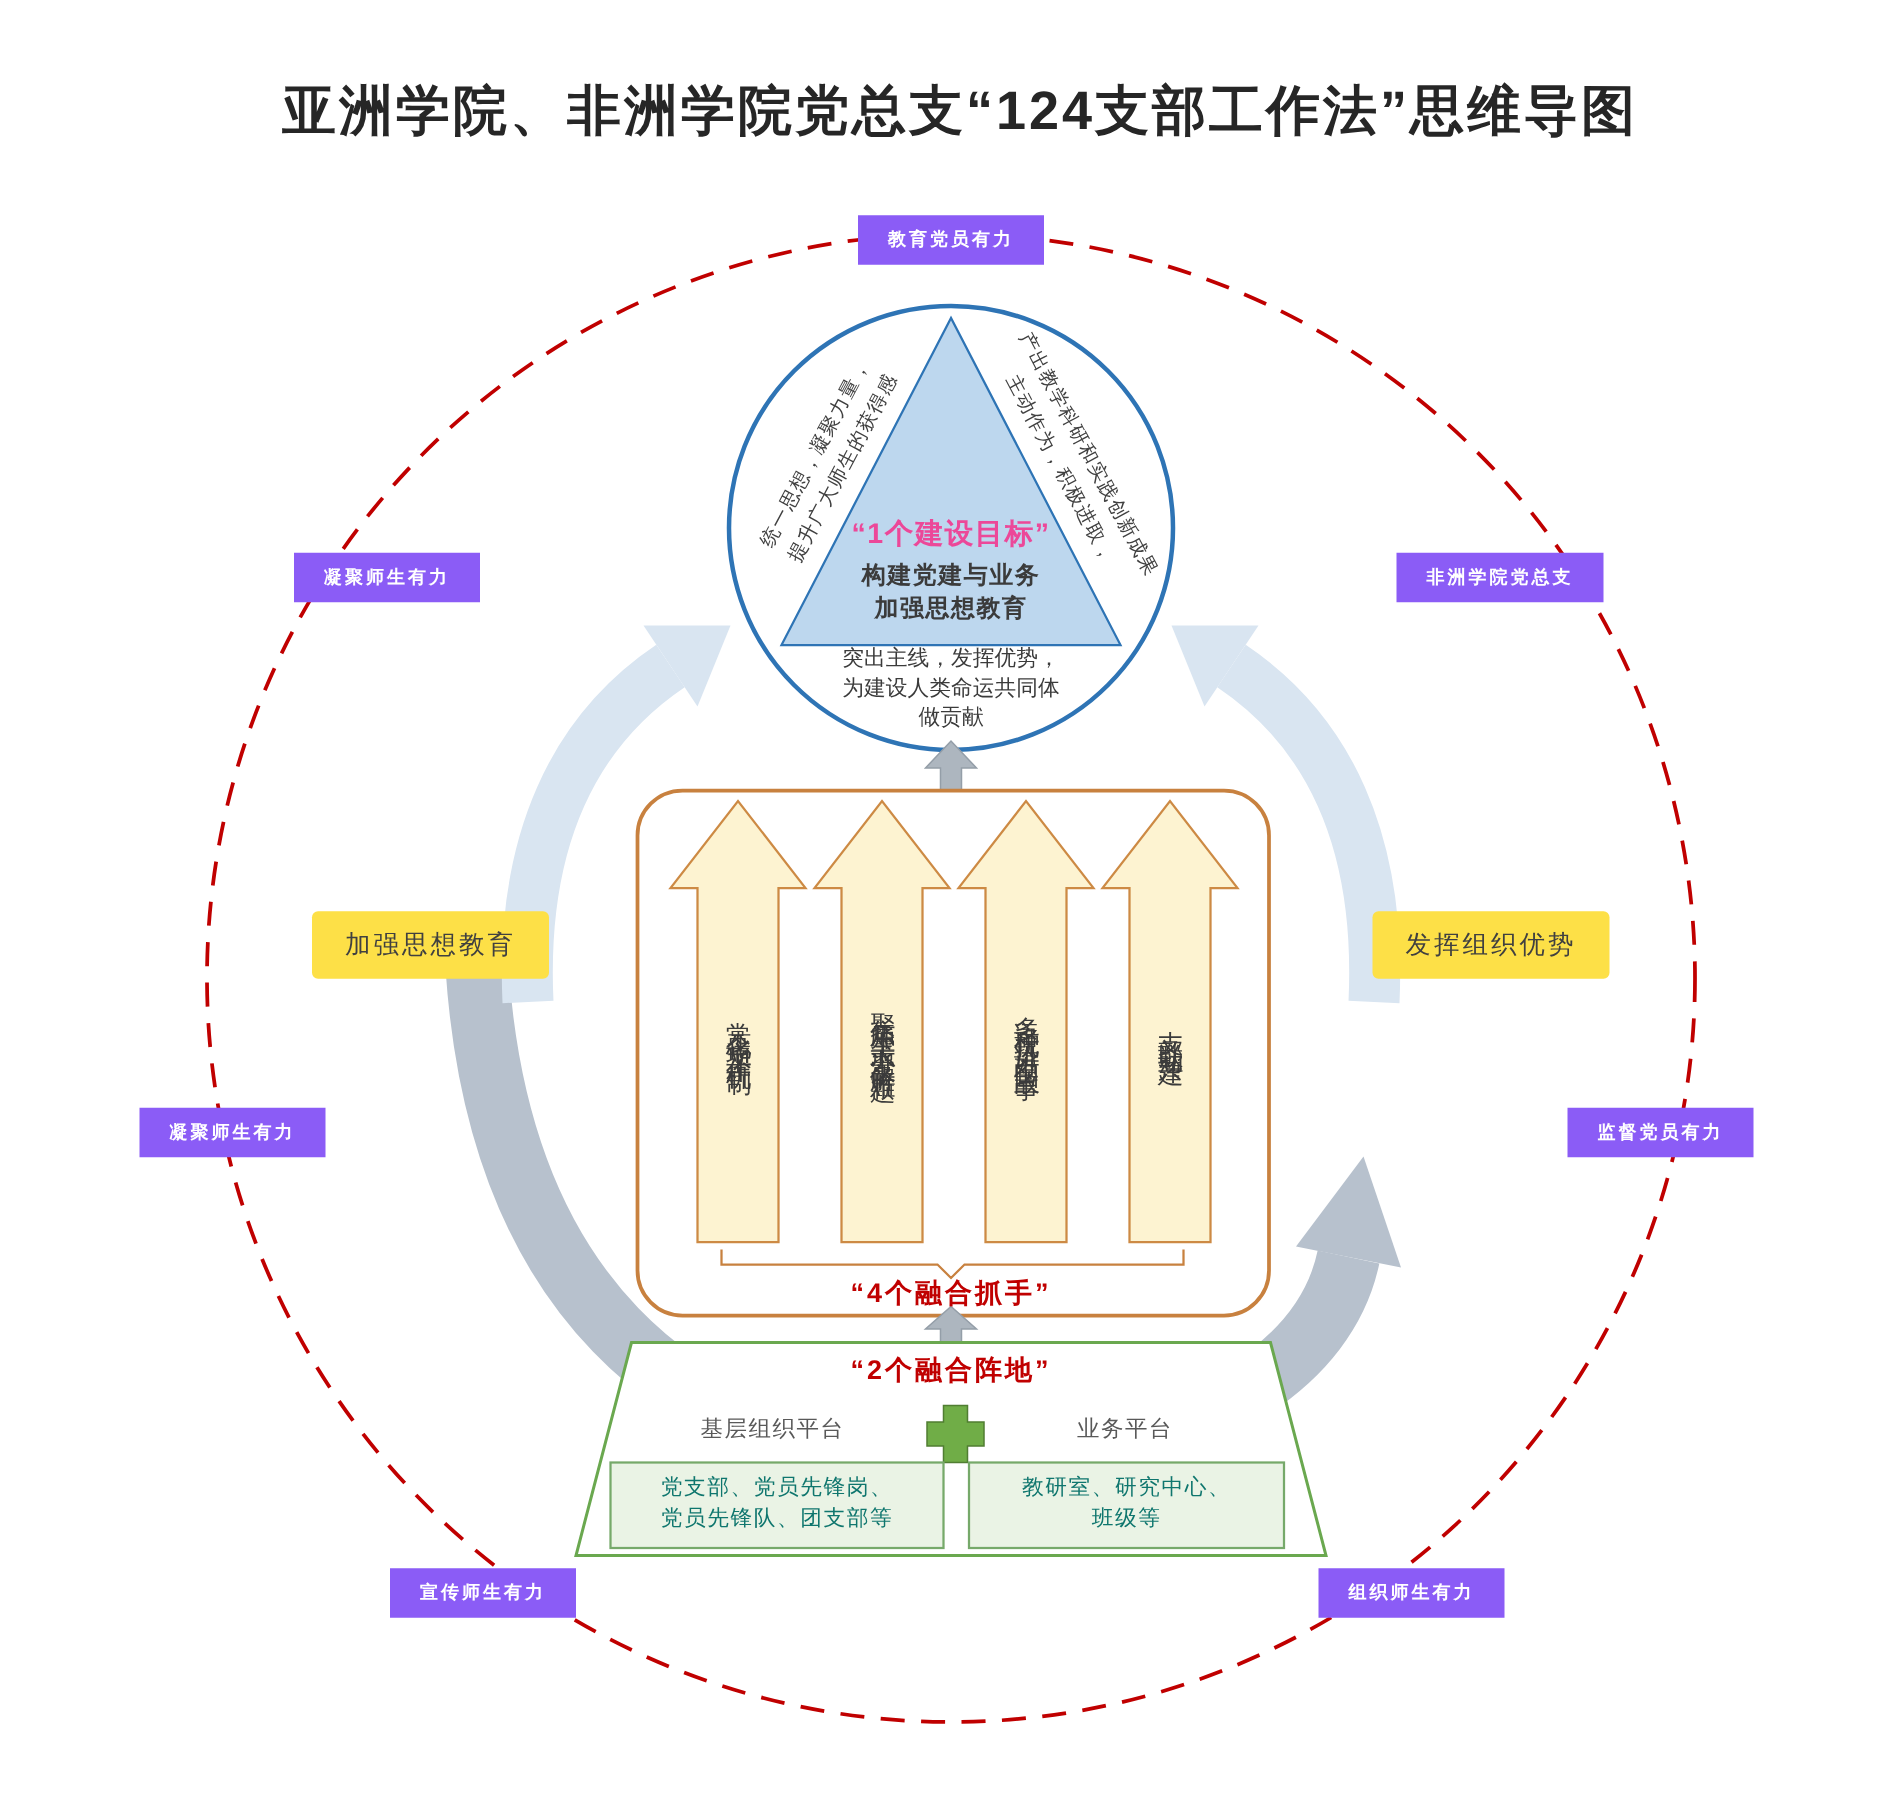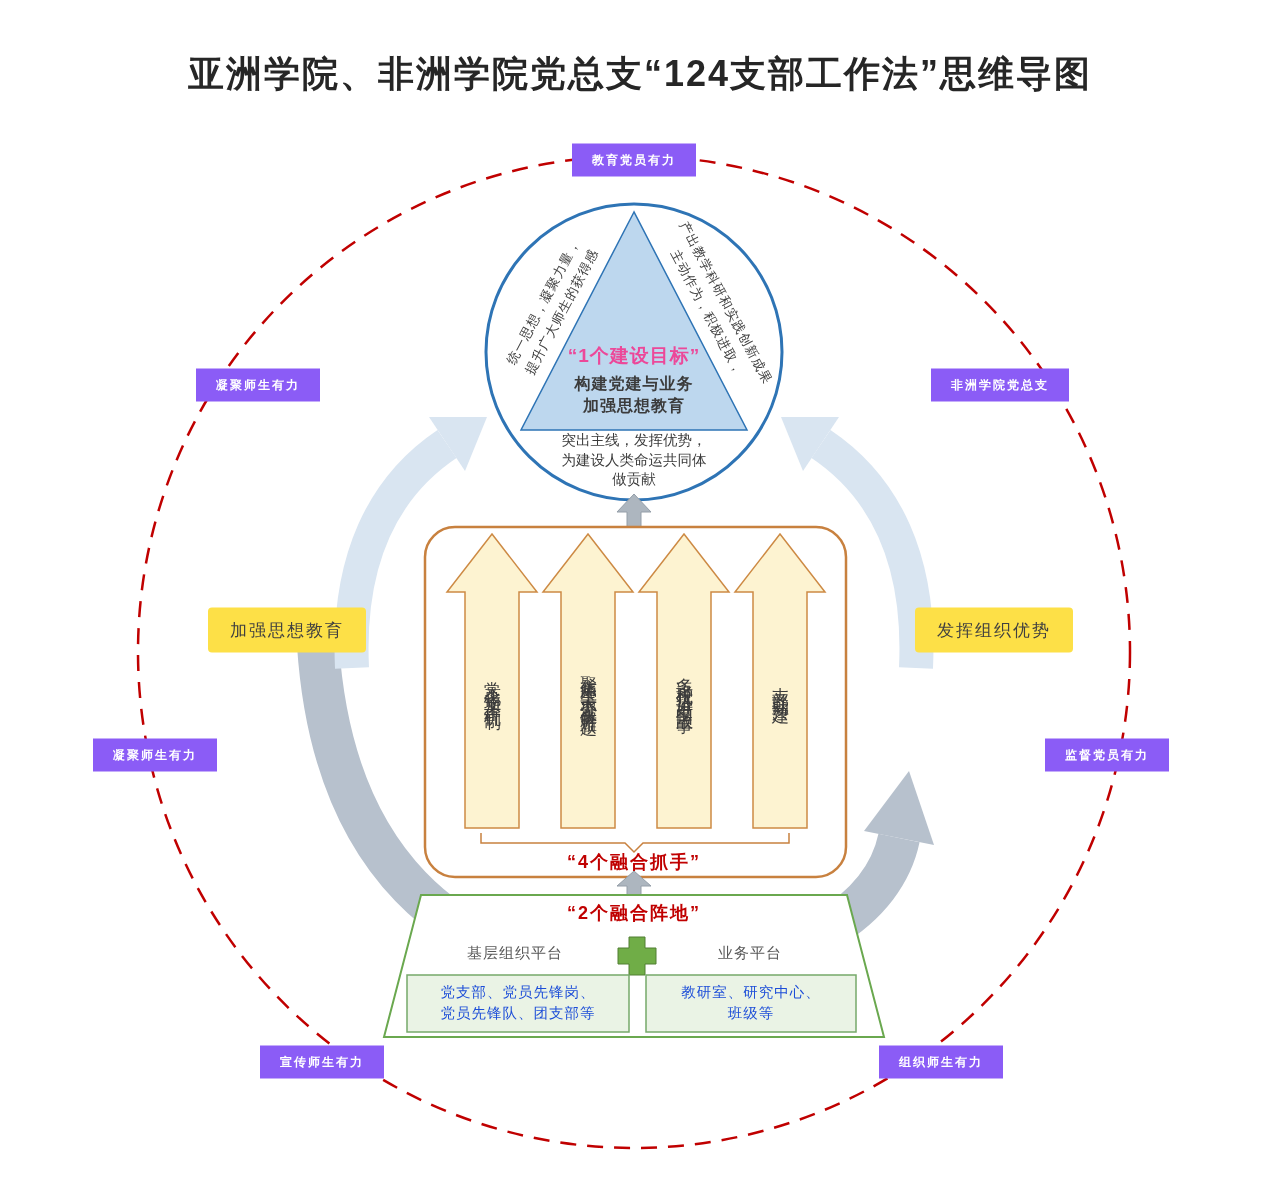--- a/index.html
+++ b/index.html
@@ -34,21 +34,21 @@
   .slant .ln { white-space:nowrap; }
 
   .varrow-text {
     writing-mode:vertical-rl; text-orientation:upright;
     width:34px; height:268px; top:552px; text-align:center;
     font-size:17px; color:#3b3b3b; letter-spacing:4px; line-height:34px;
   }
 
   .section-heading { font-size:18px; font-weight:bold; color:#c00000; letter-spacing:2px; }
   .platform-title  { font-size:15px; color:#595959; letter-spacing:1px; }
-  .platform-box-text { font-size:14.5px; color:#1d4ed8; line-height:1.45; letter-spacing:1px; text-align:center; }
+  .platform-box-text { font-size:14.5px; color:#0f766e; line-height:1.45; letter-spacing:1px; text-align:center; }
 </style>
 </head>
 <body>
 
 <svg class="abs" style="left:0;top:0" width="1268" height="1198" viewBox="0 0 1268 1198">
 
   <circle cx="634" cy="652" r="496" fill="none" stroke="#c00000" stroke-width="2.5" stroke-dasharray="16 11"></circle>
 
   <path d="M318,645 C332,855 445,968 634,978 C810,968 885,905 899,838" fill="none" stroke="#b7c1cd" stroke-width="42"></path>
   <polygon points="909,771 934,845 864,831" fill="#b7c1cd"></polygon>

